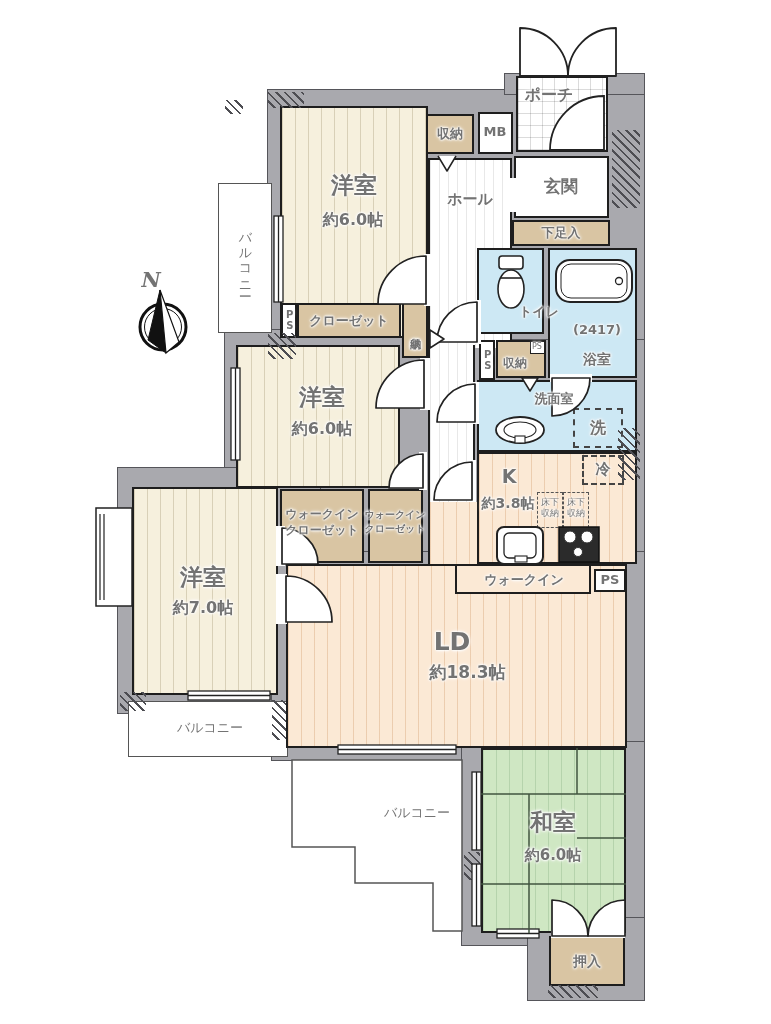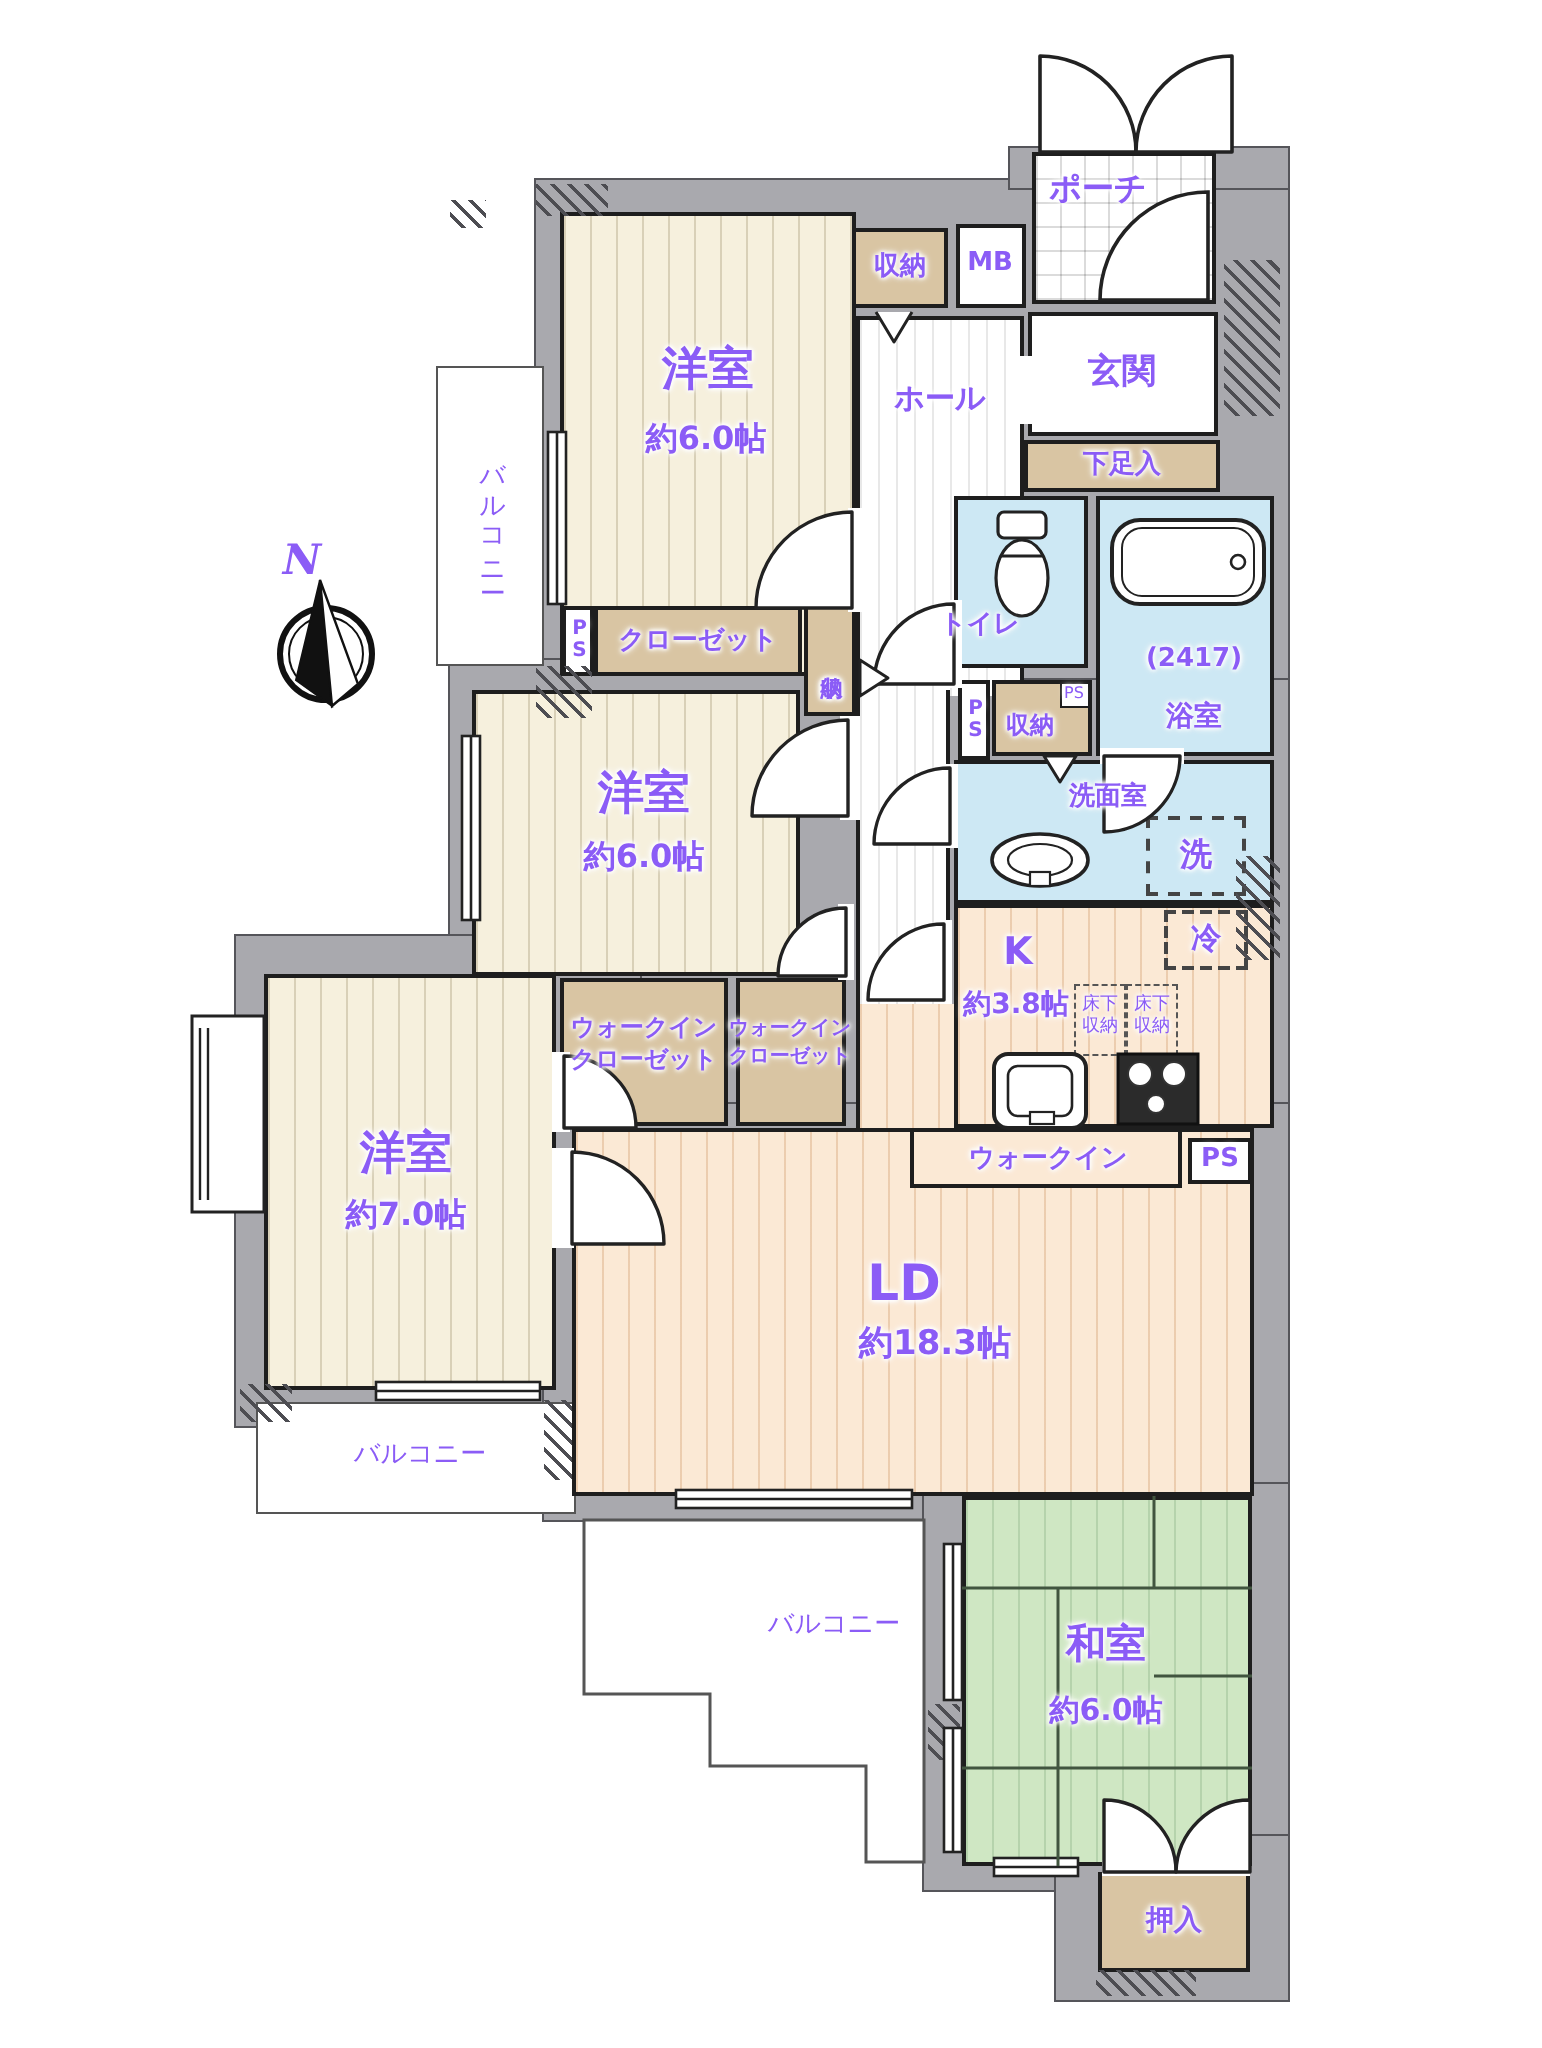--- a/index.html
+++ b/index.html
@@ -21,21 +21,21 @@
     background-image:repeating-linear-gradient(90deg, rgba(0,0,0,.09) 0 1px, transparent 1px 9px); }
   .porchp{ background-color:#ffffff;
     background-image:repeating-linear-gradient(90deg, rgba(0,0,0,.14) 0 1px, transparent 1px 12px),
                      repeating-linear-gradient(0deg, rgba(0,0,0,.14) 0 1px, transparent 1px 12px); }
   .thin { position:absolute; border:1.5px solid #555; background:#fff; box-sizing:border-box; }
   .dash { position:absolute; border:2px dashed #444; box-sizing:border-box; }
   .dash2{ position:absolute; border:1.5px dashed #555; box-sizing:border-box; }
   .patch{ position:absolute; background:#fff; }
   .h { position:absolute;
        background-image:repeating-linear-gradient(45deg, transparent 0 4px, #4d4d52 4px 6px); }
-  .lbl { position:absolute; transform:translate(-50%,-50%); color:#8b5cf6; white-space:nowrap;
+  .lbl { position:absolute; transform:translate(-50%,-50%); color:#737373; white-space:nowrap;
          line-height:1.05; text-align:left; font-weight:600;
          text-shadow:0 0 2px #fff,0 0 2px #fff,0 0 3px #fff,0 0 4px #fff; }
   .v { writing-mode:vertical-rl; text-orientation:upright; letter-spacing:2px; }
   svg.overlay { position:absolute; left:0; top:0; pointer-events:none; }
 </style>
 </head>
 <body>
 
 <div class="plan">
 
@@ -220,21 +220,21 @@
   <div class="lbl" style="left:561px;top:233px;font-size:13px;">下足入</div>
   <div class="lbl" style="left:470px;top:200px;font-size:15px;">ホール</div>
 
   <div class="lbl" style="left:354px;top:185px;font-size:23px;">洋室</div>
   <div class="lbl" style="left:353px;top:220px;font-size:16px;">約6.0帖</div>
 
   <div class="lbl v" style="left:289px;top:320px;font-size:10px;letter-spacing:0;">PS</div>
   <div class="lbl" style="left:349px;top:321px;font-size:13px;">クローゼット</div>
   <div class="lbl v" style="left:415px;top:329px;font-size:11px;letter-spacing:0;">収納</div>
 
-  <div class="lbl" style="left:490px;top:312px;font-size:13px;font-family:Liberation Serif, serif;">トイレ</div>
+  <div class="lbl" style="left:539px;top:312px;font-size:13px;">トイレ</div>
   <div class="lbl" style="left:597px;top:311px;font-size:14px;margin-top:48px;">浴室</div>
   <div class="lbl" style="left:597px;top:330px;font-size:13px;">(2417)</div>
   <div class="lbl v" style="left:487px;top:360px;font-size:10px;letter-spacing:0;">PS</div>
   <div class="lbl" style="left:515px;top:363px;font-size:12px;">収納</div>
   <div class="lbl" style="left:537px;top:347px;font-size:8px;font-weight:500;">PS</div>
   <div class="lbl" style="left:554px;top:399px;font-size:13px;">洗面室</div>
   <div class="lbl" style="left:598px;top:428px;font-size:16px;">洗</div>
 
   <div class="lbl" style="left:509px;top:477px;font-size:19px;">K</div>
   <div class="lbl" style="left:508px;top:503px;font-size:14px;">約3.8帖</div>
@@ -253,21 +253,21 @@
   <div class="lbl" style="left:322px;top:530px;font-size:12px;">クローゼット</div>
   <div class="lbl" style="left:395px;top:515px;font-size:10px;">ウォークイン</div>
   <div class="lbl" style="left:395px;top:529px;font-size:10px;">クローゼット</div>
 
   <div class="lbl" style="left:203px;top:577px;font-size:23px;">洋室</div>
   <div class="lbl" style="left:203px;top:608px;font-size:16px;">約7.0帖</div>
 
   <div class="lbl" style="left:452px;top:642px;font-size:25px;">LD</div>
   <div class="lbl" style="left:452px;top:673px;font-size:17px;padding-left:31px;">約18.3帖</div>
 
-  <div class="lbl" style="left:553px;top:822px;font-size:20px;">和室</div>
+  <div class="lbl" style="left:553px;top:822px;font-size:23px;">和室</div>
   <div class="lbl" style="left:553px;top:856px;font-size:15px;">約6.0帖</div>
   <div class="lbl" style="left:587px;top:961px;font-size:14px;">押入</div>
 
   <div class="lbl v" style="left:245px;top:257px;font-size:13px;font-weight:500;">バルコニー</div>
   <div class="lbl" style="left:210px;top:728px;font-size:13px;font-weight:500;">バルコニー</div>
   <div class="lbl" style="left:417px;top:813px;font-size:13px;font-weight:500;">バルコニー</div>
 
 </div>
 
 </body></html>

